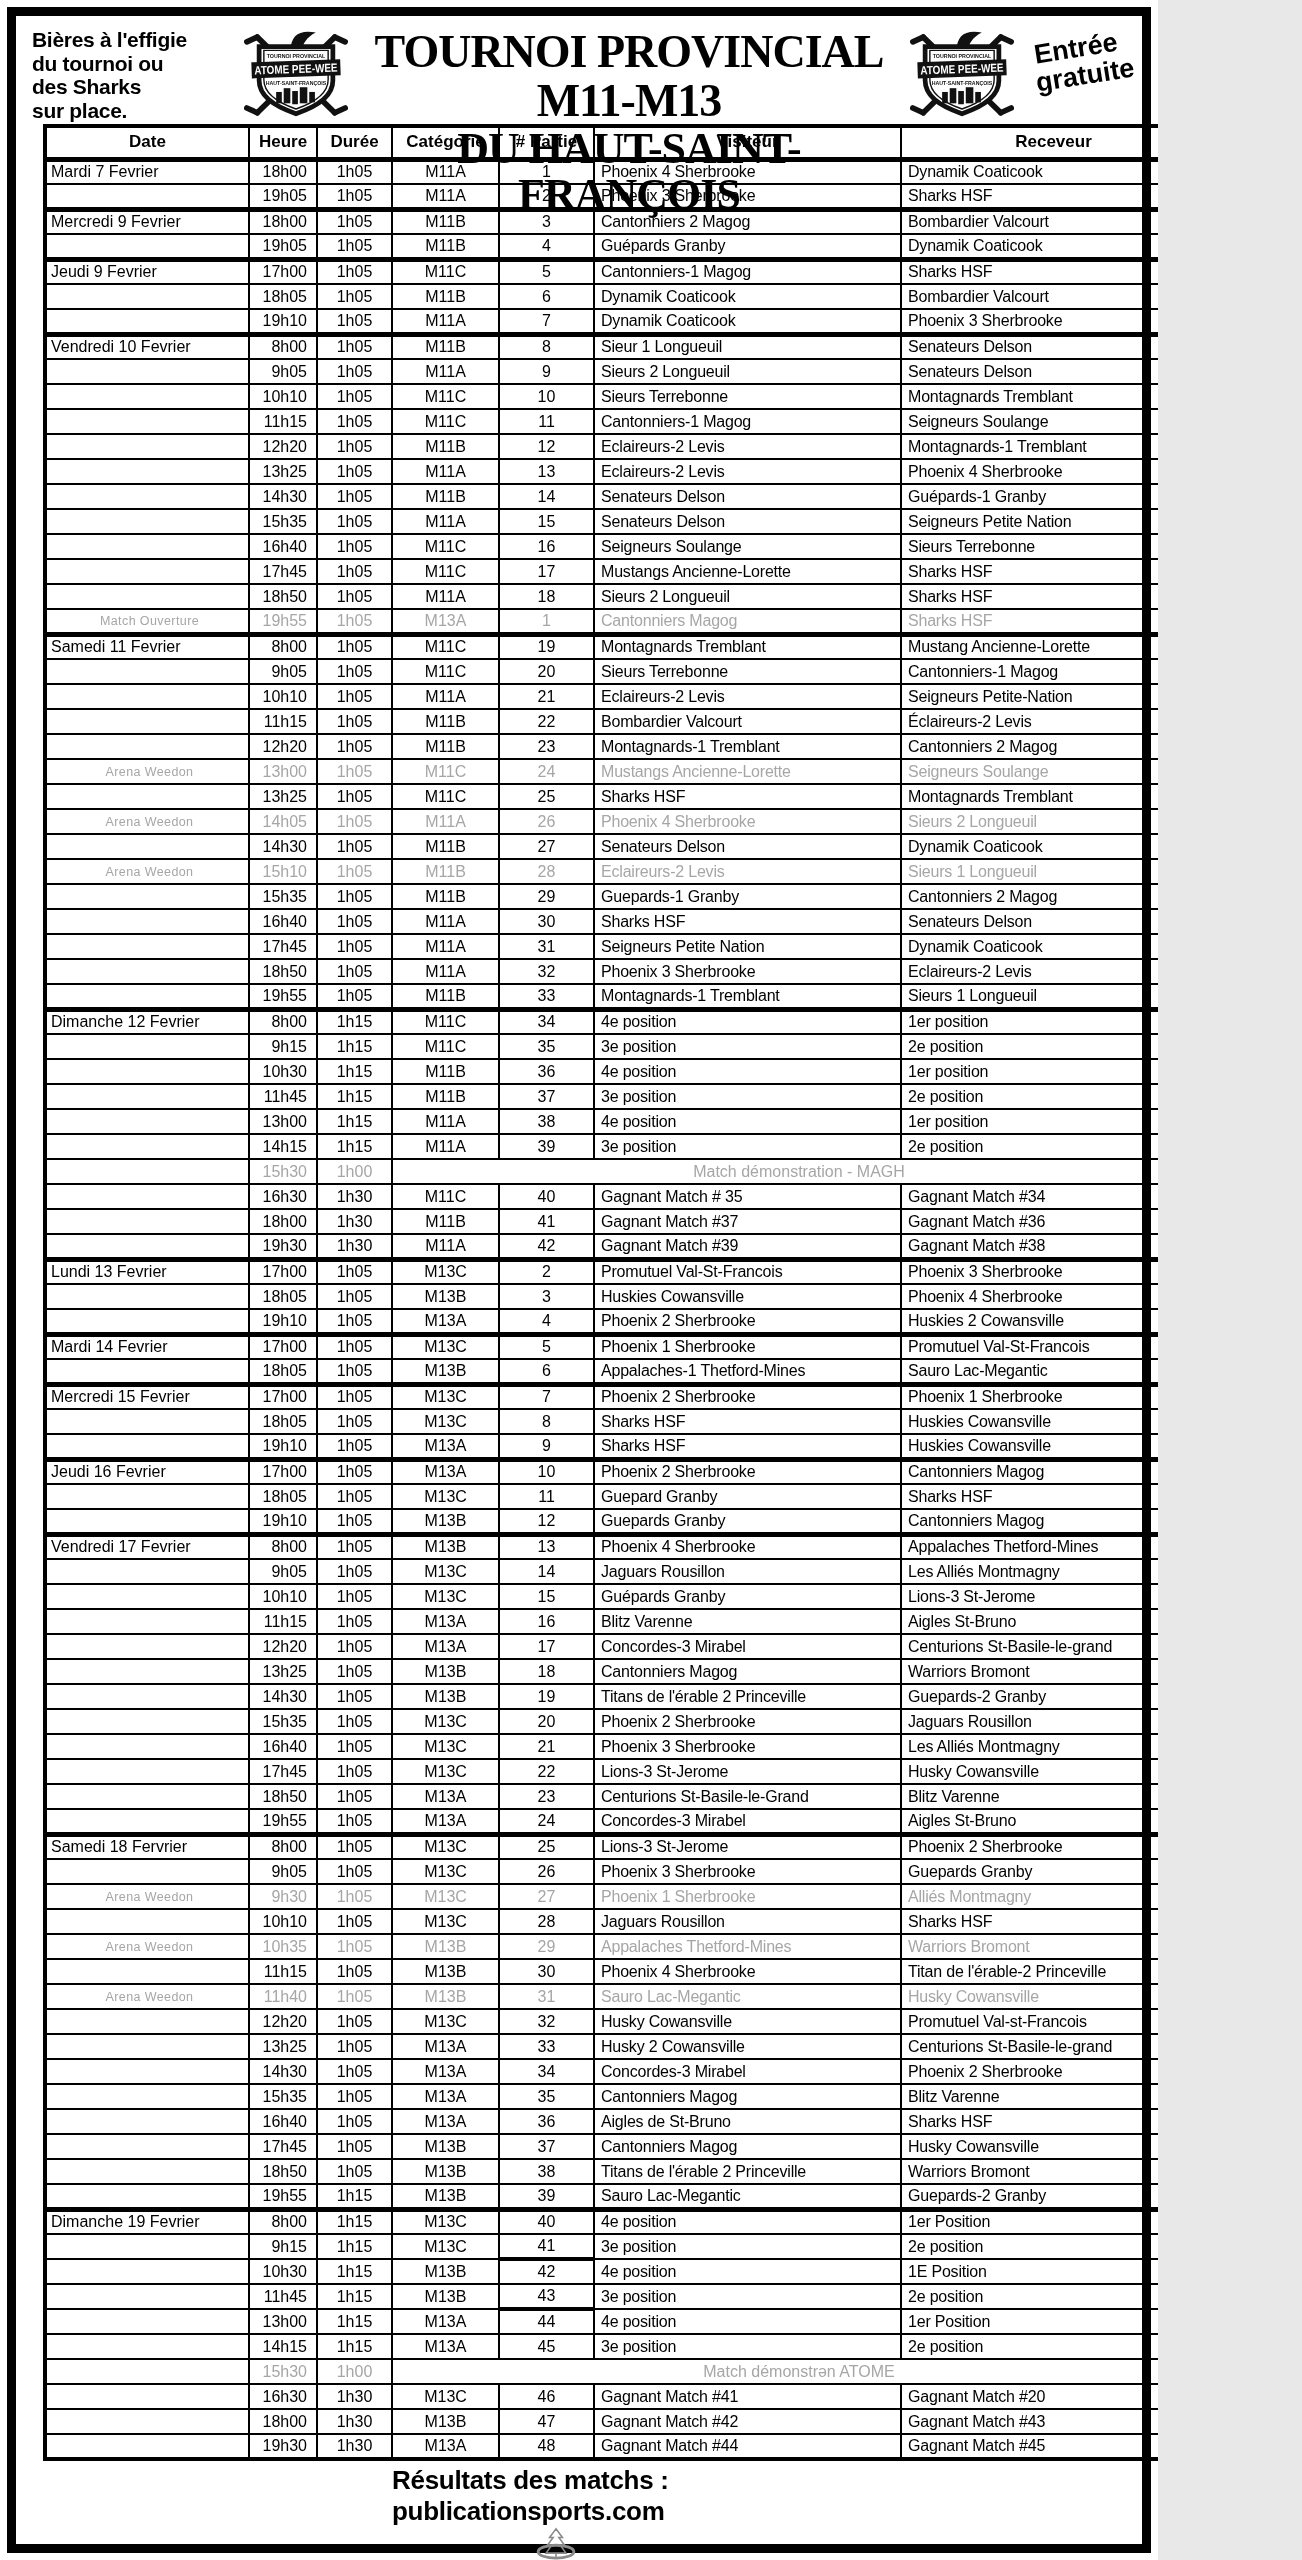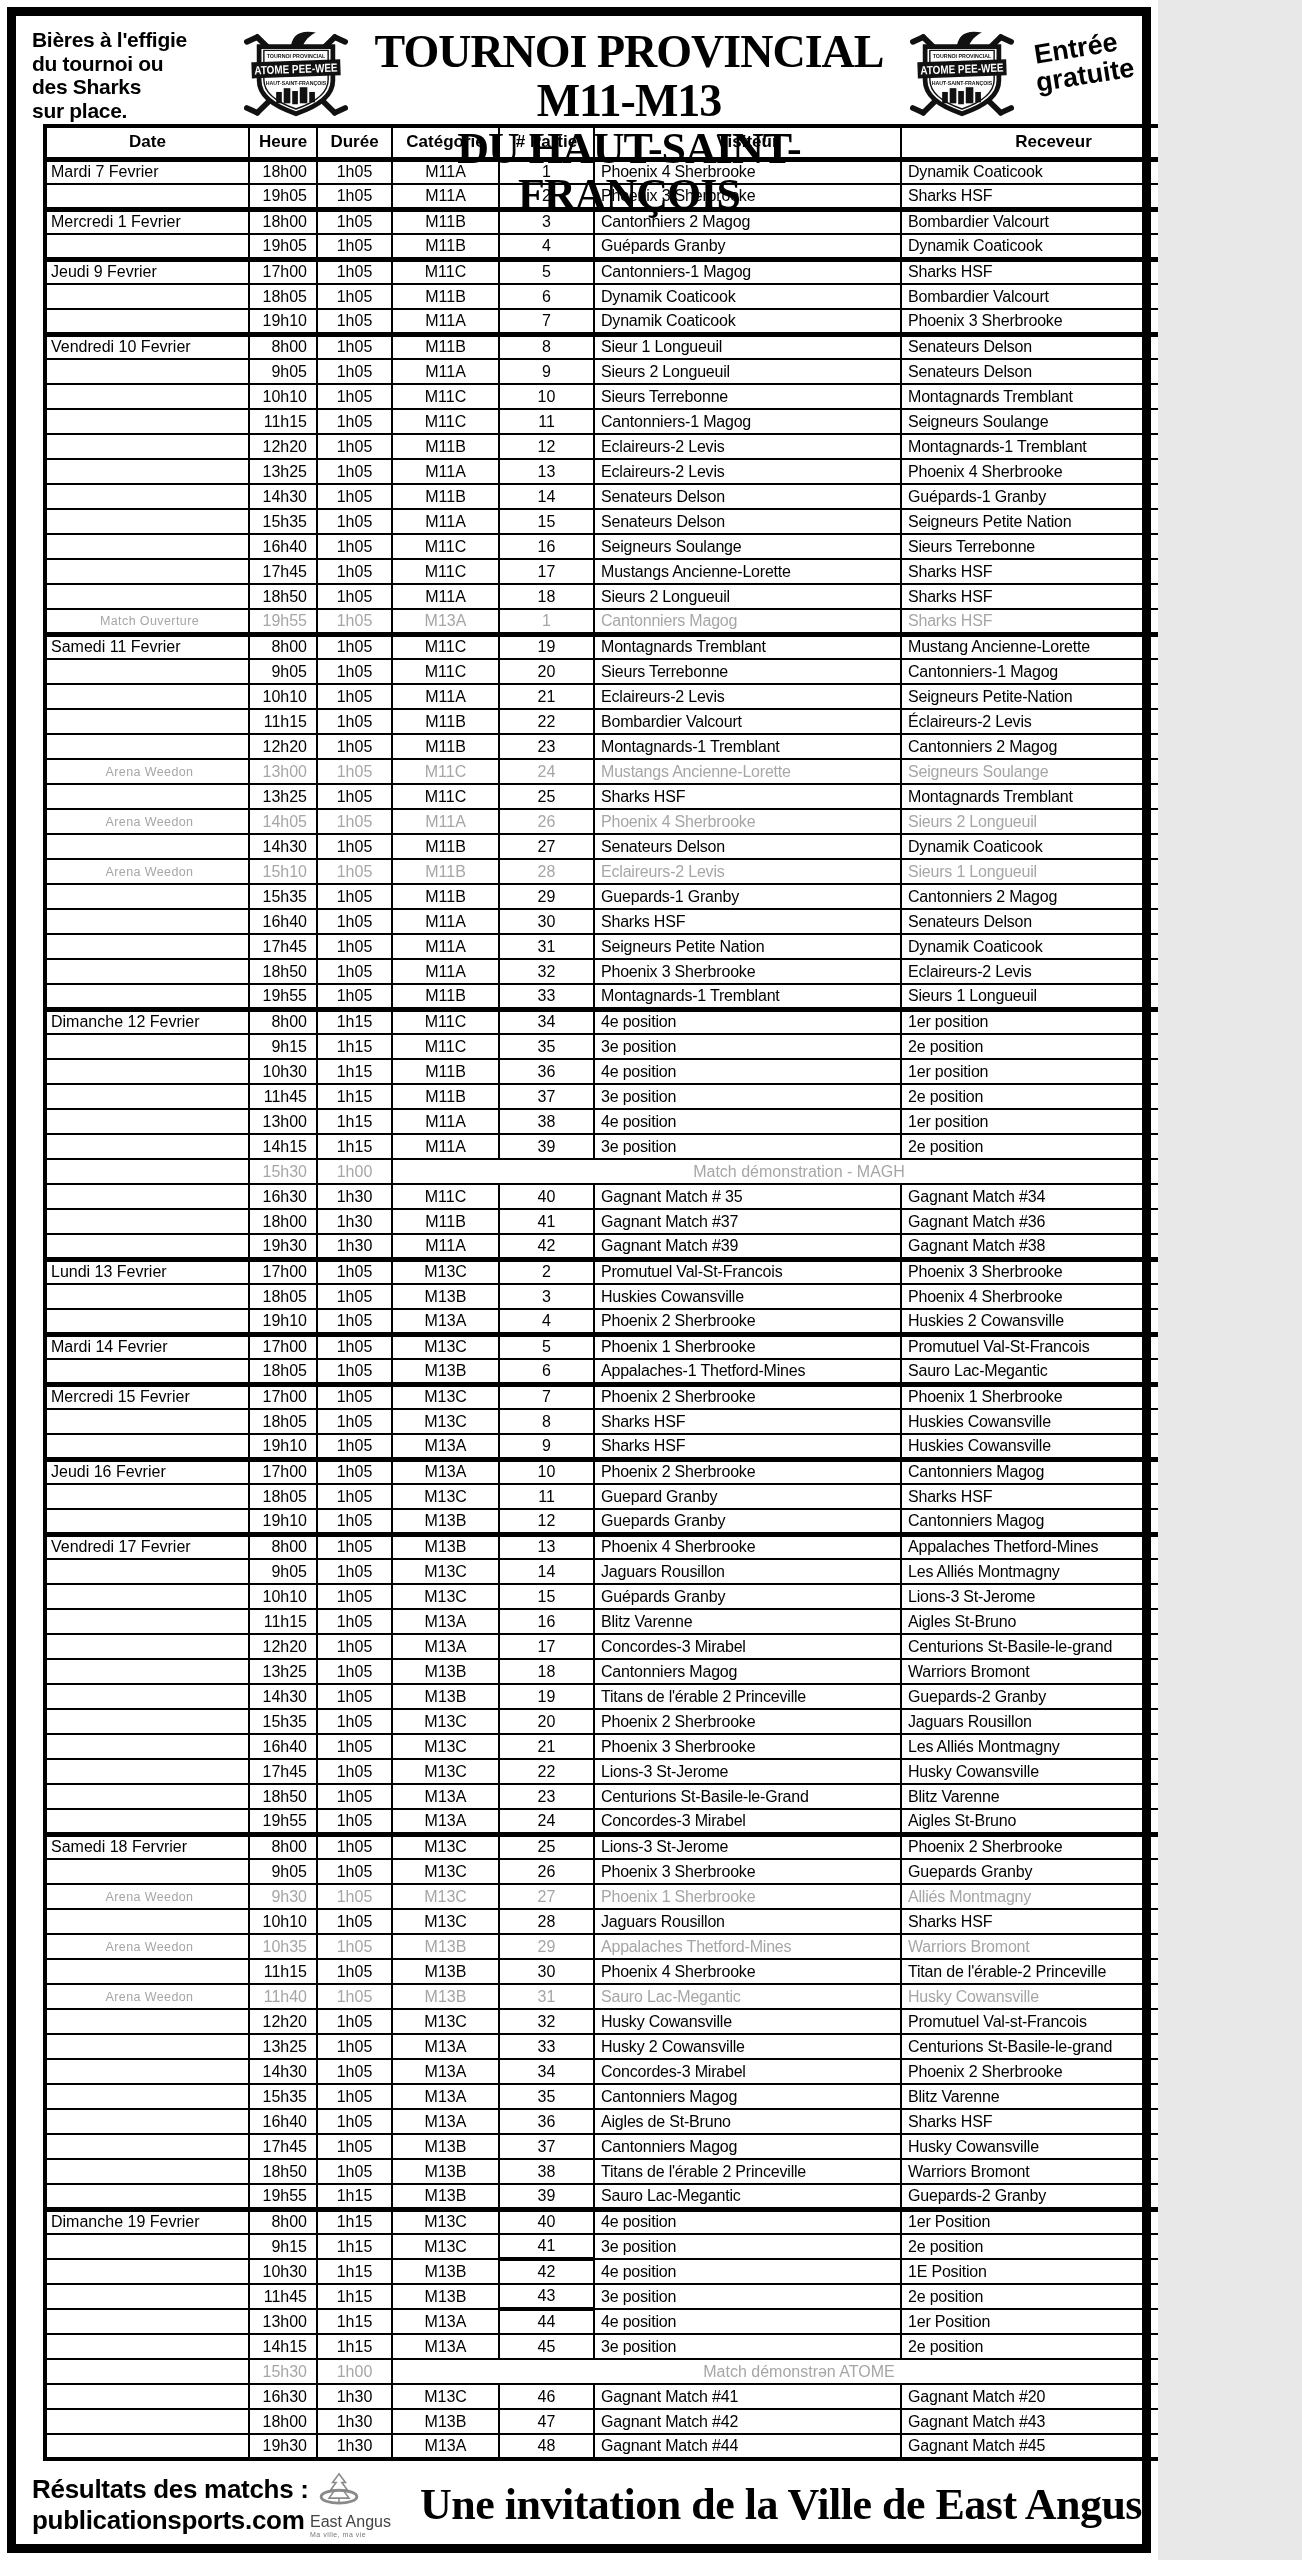--- a/index.html
+++ b/index.html
@@ -24,21 +24,21 @@
   tr.group td{border-top:5px solid #000;}
   tr.gray td{color:#a6a6a6;}
   td.c-date{font-size:16px;padding-left:4px;text-align:left;}
   td.c-date.note{text-align:center;font-size:12.5px;letter-spacing:0.4px;}
   td.c-heure{text-align:right;padding-right:9px;}
   td.c-duree,td.c-cat,td.c-partie{text-align:center;}
   td.c-vis,td.c-rec{text-align:left;padding-left:6px;font-size:15.5px;letter-spacing:-0.2px;}
   td.c-span{text-align:center;font-size:16px;}
   tr.ph td.c-partie{border-bottom:4px solid #000;}
   
-  .ftr{position:absolute;left:16px;top:2465px;right:16px;height:79px;display:flex;align-items:center;}
+  .ftr{position:absolute;left:16px;top:2465px;right:16px;height:79px;display:flex;align-items:center;flex-direction:column;}
   .results{padding-left:16px;font-weight:bold;font-size:26px;line-height:1.18;letter-spacing:-0.3px;width:390px;}
   .citylogo{width:104px;text-align:left;flex:none;color:#555;}
   .citylogo .cname{font-size:16px;color:#444;margin-top:-2px;}
   .citylogo .ctag{font-size:7px;color:#777;letter-spacing:0.5px;}
   .invite{flex:1;font-family:"Liberation Serif",serif;font-weight:bold;font-size:44px;letter-spacing:-0.5px;white-space:nowrap;padding-left:6px;}
 </style>
 </head>
 <body>
 
 <div class="page">
@@ -147,21 +147,21 @@
         <tr class="">
           <td class="c-date"></td>
           <td class="c-heure">19h05</td>
           <td class="c-duree">1h05</td>
           <td class="c-cat">M11A</td>
           <td class="c-partie">2</td>
           <td class="c-vis">Phoenix 3 Sherbrooke</td>
           <td class="c-rec">Sharks HSF</td>
         </tr>
         <tr class="group ">
-          <td class="c-date">Mercredi 1 Fevrier</td>
+          <td class="c-date">Mercredi 9 Fevrier</td>
           <td class="c-heure">18h00</td>
           <td class="c-duree">1h05</td>
           <td class="c-cat">M11B</td>
           <td class="c-partie">3</td>
           <td class="c-vis">Cantonniers 2 Magog</td>
           <td class="c-rec">Bombardier Valcourt</td>
         </tr>
         <tr class="">
           <td class="c-date"></td>
           <td class="c-heure">19h05</td>

